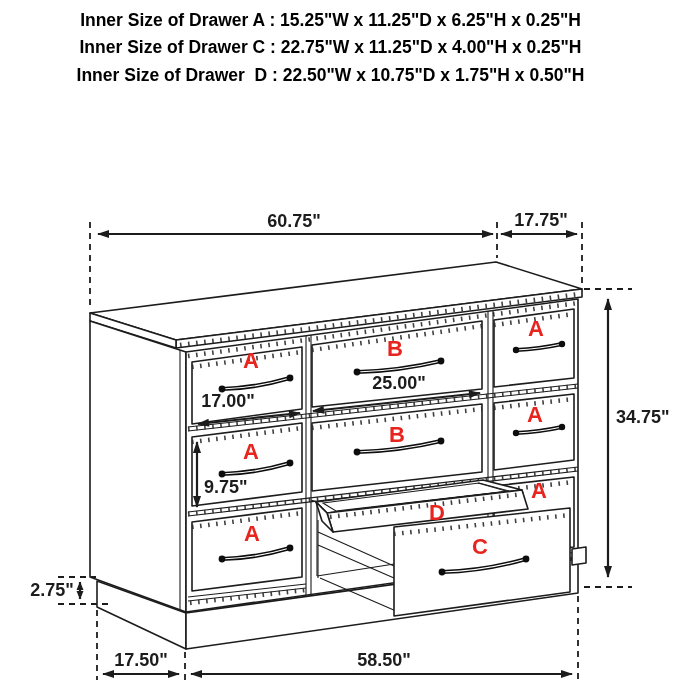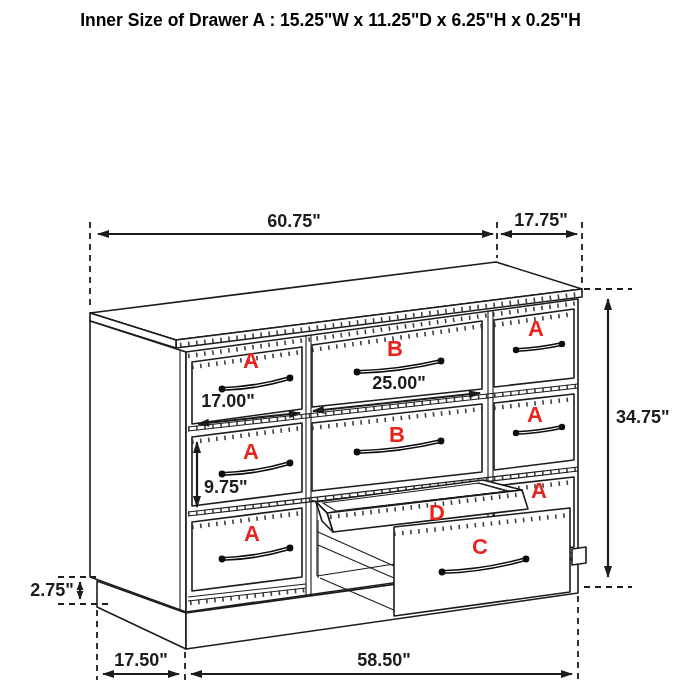--- a/index.html
+++ b/index.html
@@ -27,20 +27,22 @@
   .handle-hi  { stroke:#fff; stroke-width:1.2; fill:none; stroke-linecap:round; }
   .knob   { fill:#0d0d0d; }
 </style>
 </head>
 <body>
 
 <div class="stage">
 
   <div class="title-block">
     <div class="title-line">Inner Size of Drawer A : 15.25"W x 11.25"D x 6.25"H x 0.25"H</div>
+    <div class="title-line">Inner Size of Drawer C : 22.75"W x 11.25"D x 4.00"H x 0.25"H</div>
+    <div class="title-line">Inner Size of Drawer  D : 22.50"W x 10.75"D x 1.75"H x 0.50"H</div>
   </div>
 
   <svg width="700" height="700" viewBox="0 0 700 700">
     <defs>
       <marker id="ah" markerWidth="14" markerHeight="10" refX="12" refY="5" orient="auto-start-reverse" markerUnits="userSpaceOnUse">
         <path d="M1,1 L13,5 L1,9 Z" fill="#1c1c1c"></path>
       </marker>
       <marker id="ahs" markerWidth="10" markerHeight="8" refX="8.5" refY="4" orient="auto-start-reverse" markerUnits="userSpaceOnUse">
         <path d="M0.5,0.5 L9,4 L0.5,7.5 Z" fill="#1c1c1c"></path>
       </marker>

